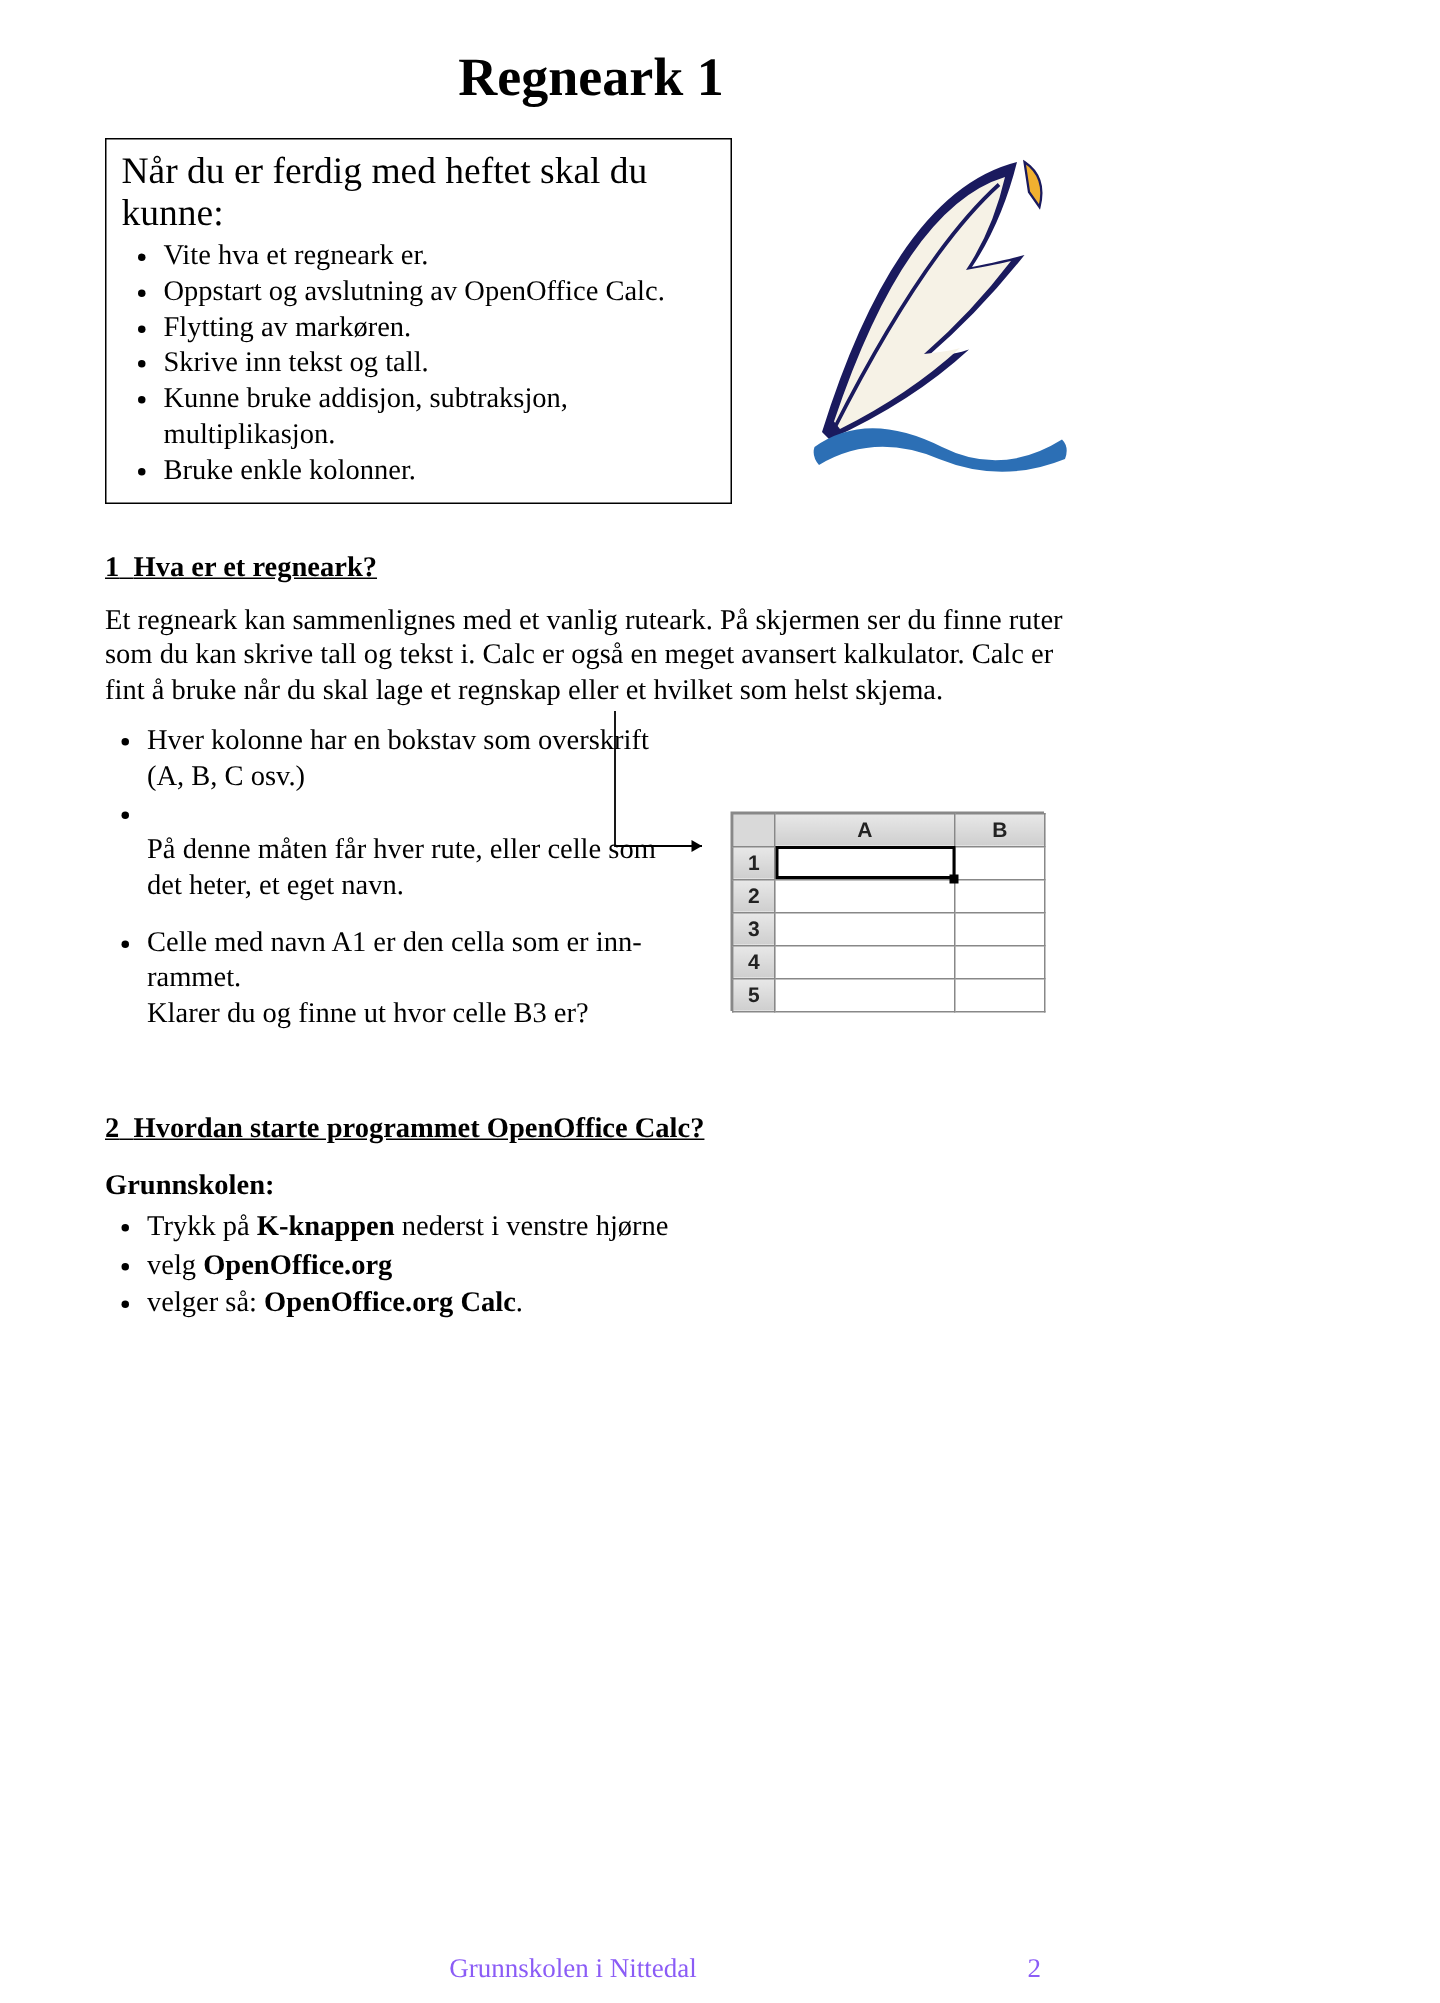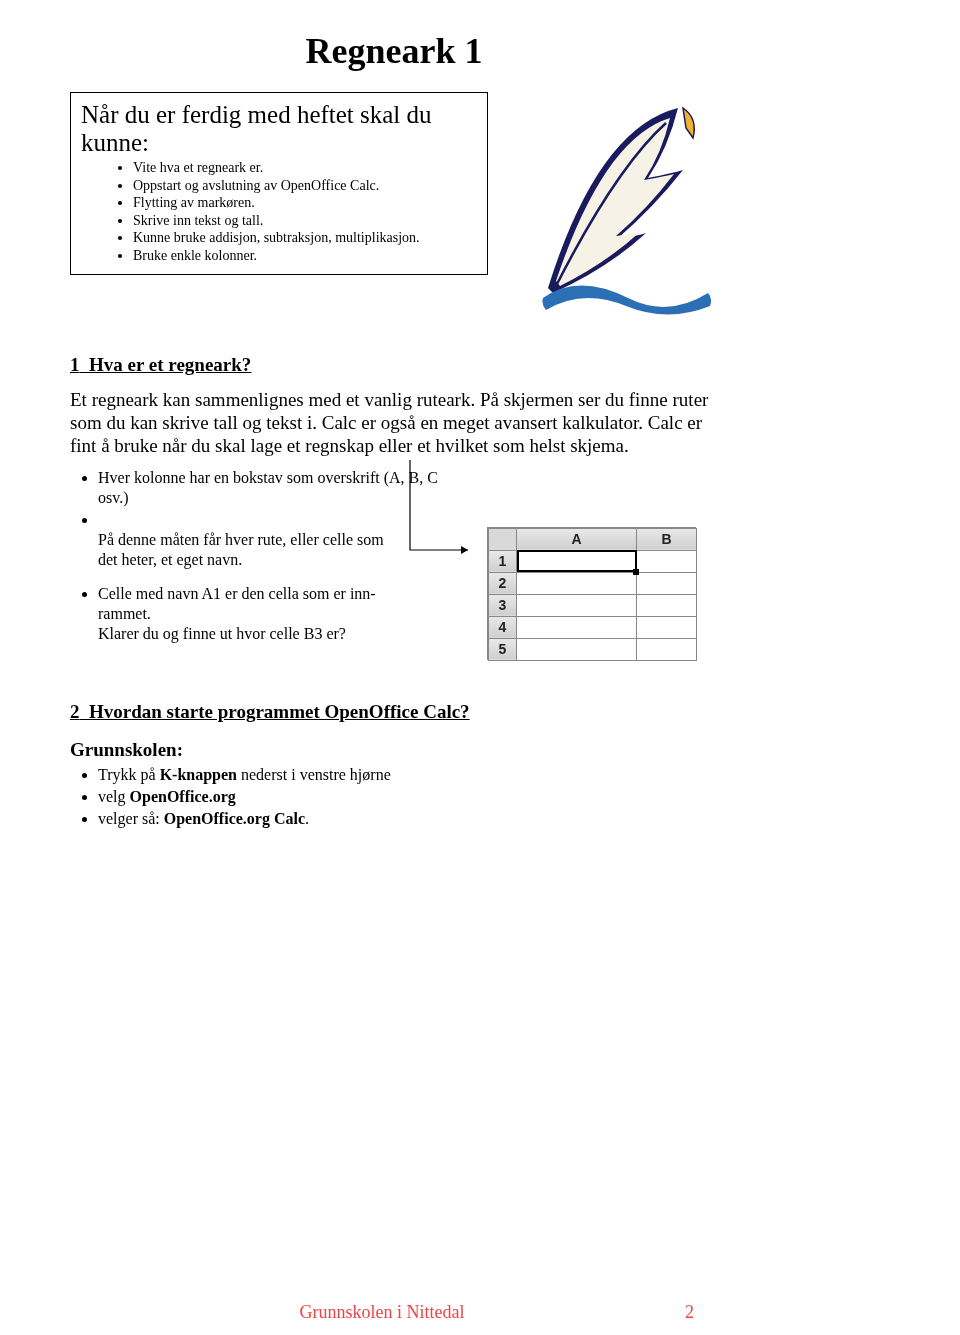--- a/index.html
+++ b/index.html
@@ -36,23 +36,22 @@
   }
   .box-title {
     font-size: 25px;
     margin: 0 0 2px 0;
   }
   ul.obj {
     margin: 0;
     padding-left: 28px;
   }
   ul.obj li {
-    font-size: 14px;
+    font-size: 19px;
     line-height: 1.25;
-    margin-left: 24px;
   }
   .feather {
     width: 180px;
     flex: 0 0 auto;
     margin-top: 6px;
   }
   .section-heading {
     font-size: 19px;
     font-weight: bold;
     text-decoration: underline;
@@ -74,21 +73,21 @@
   .right-col {
     width: 230px;
     flex: 0 0 auto;
     margin-top: 60px;
   }
   ul.body {
     margin: 6px 0 14px 0;
     padding-left: 28px;
   }
   ul.body li {
-    font-size: 16px;
+    font-size: 19px;
     line-height: 1.25;
     margin-bottom: 2px;
   }
   .indent-after {
     margin-left: 0;
   }
   .spreadsheet {
     border-collapse: collapse;
     font-family: Arial, sans-serif;
     font-size: 14px;
@@ -141,21 +140,21 @@
     margin-bottom: 4px;
     margin-top: 16px;
   }
   .footer {
     position: absolute;
     bottom: 12px;
     left: 0;
     width: 100%;
     text-align: center;
     padding: 0 70px;
-    color: #ef4444;
+    color: #8b5cf6;
     font-size: 18px;
     display: flex;
     justify-content: space-between;
   }
   .footer .fc { flex: 1; text-align: center; }
   .footer .fr { width: 40px; text-align: right; }
   .footer .fl { width: 40px; }
   .bold { font-weight: bold; }
 </style>
 </head>

